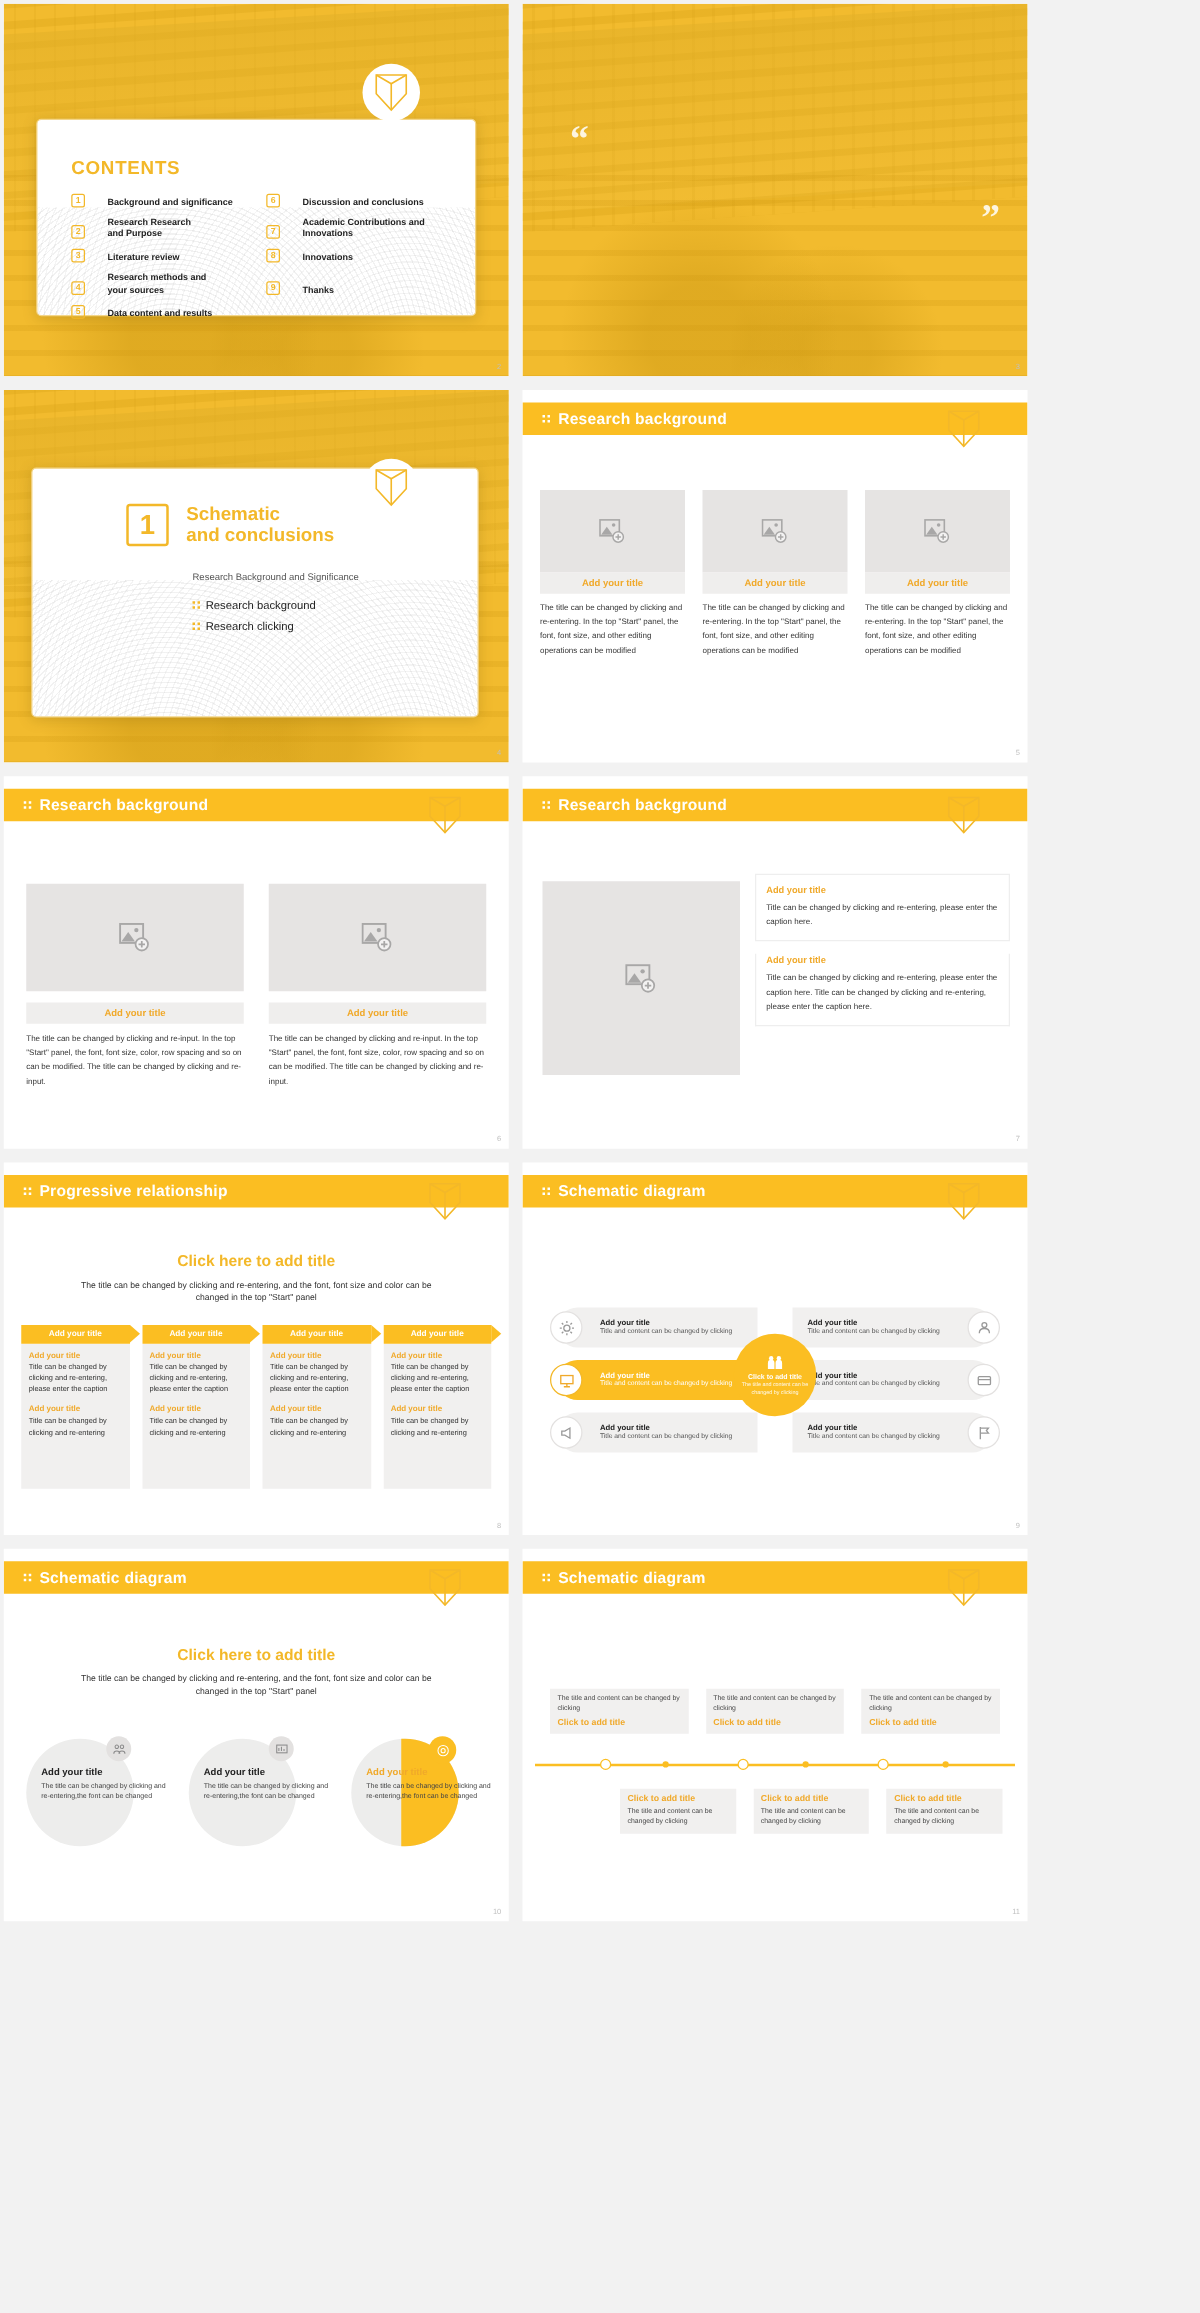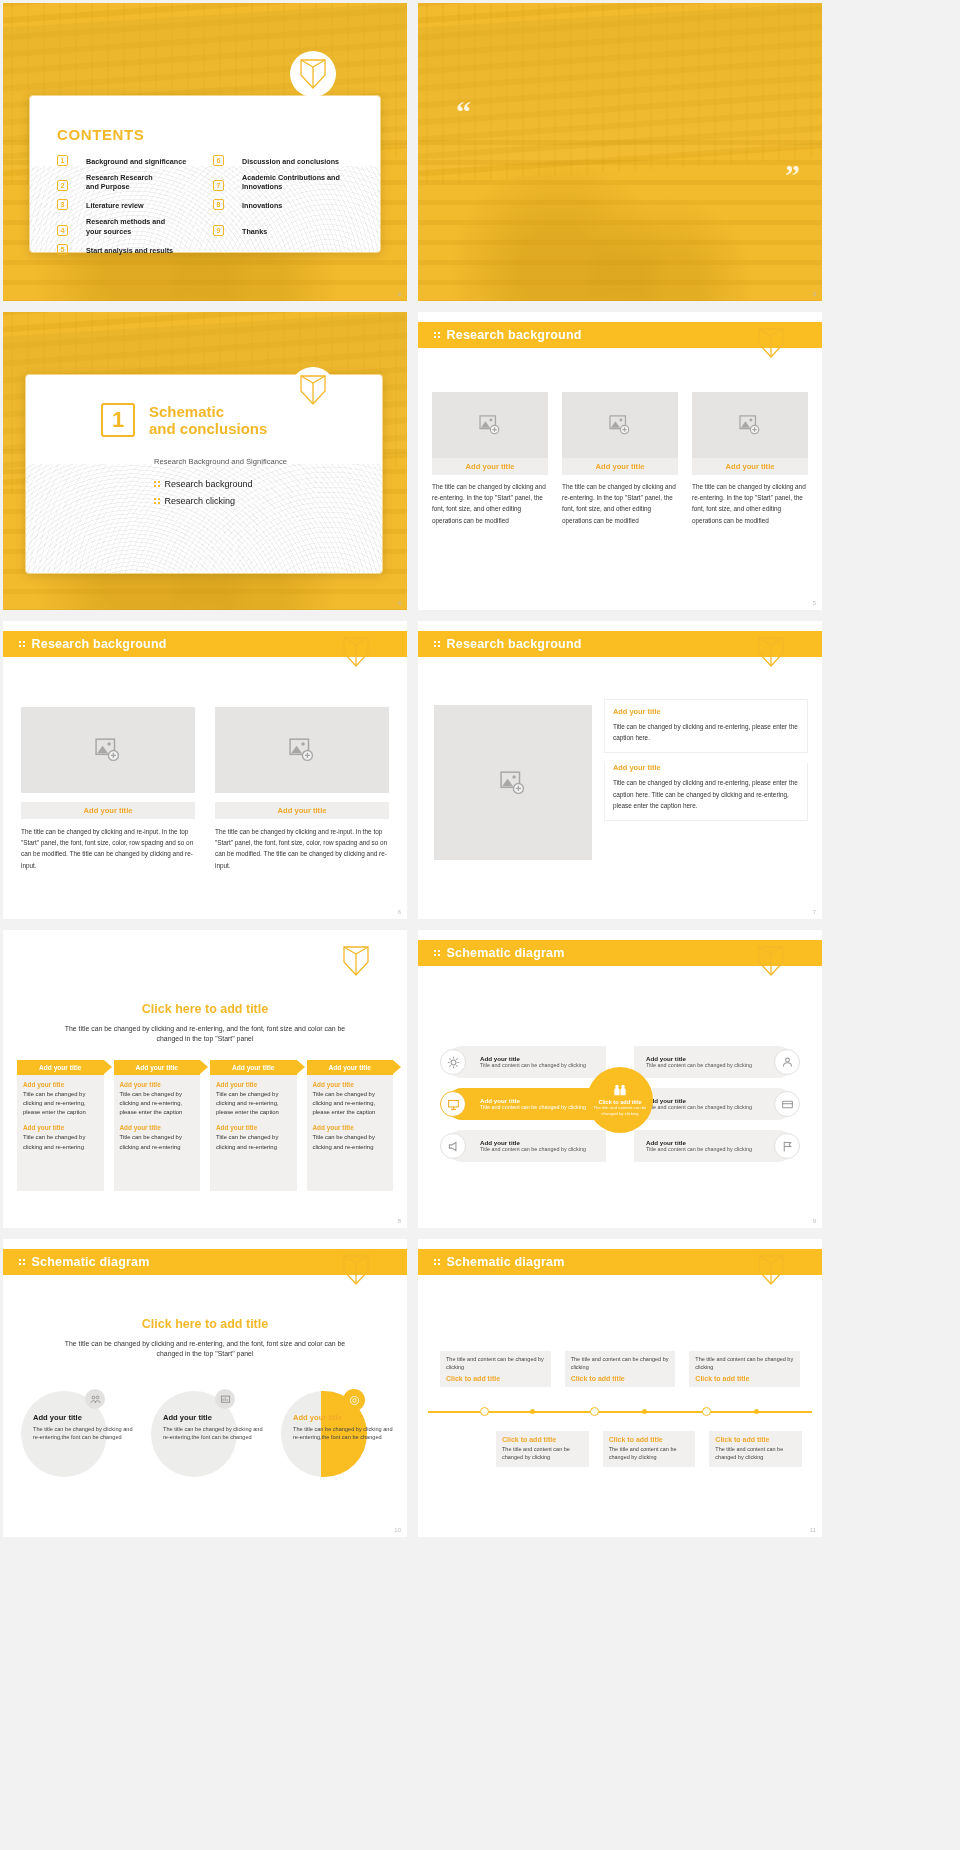--- a/index.html
+++ b/index.html
@@ -203,21 +203,21 @@
           <div class="toc-num">4</div>
           <div class="toc-lbl" style="white-space:pre-line">Research methods and
 your sources</div>
         </div>
         <div class="toc-item">
           <div class="toc-num">9</div>
           <div class="toc-lbl">Thanks</div>
         </div>
         <div class="toc-item">
           <div class="toc-num">5</div>
-          <div class="toc-lbl">Start analysis and results</div>
+          <div class="toc-lbl">Data content and results</div>
         </div>
       </div>
     </div>
     <div class="shield" style="left:287px;top:48px;">
       <div class="disc"></div>
       <svg width="28" height="32" viewBox="0 0 28 32">
         <path d="M2 2 H26 V17 L14 30 L2 17 Z" fill="none" stroke="#f3b829" stroke-width="1.3"></path>
         <path d="M14 9 L14 30" stroke="#f3b829" stroke-width="1.3" fill="none"></path>
         <path d="M2 2 L14 9 L26 2" stroke="#f3b829" stroke-width="1.3" fill="none"></path>
       </svg>
@@ -428,20 +428,29 @@
       </div>
       <div style="border:1px solid #eee;border-top:0;padding:0 8px 9px;">
         <div class="mini-t" style="font-size:7.4px;margin:10px 0 5px;">Add your title</div>
         <div class="body-t">Title can be changed by clicking and re-entering, please enter the caption here. Title can be changed by clicking and re-entering, please enter the caption here.</div>
       </div>
     </div>
     <div class="pgnum">7</div>
   </div>
 
   <div class="slide">
+    <div class="band">
+      <span class="dots">
+          <i></i>
+          <i></i>
+          <i></i>
+          <i></i>
+        </span>
+      <span class="band-t">Progressive relationship</span>
+    </div>
     <div class="band-shield-wrap">
       <div class="disc"></div>
       <svg width="28" height="32" viewBox="0 0 28 32" style="position:absolute;left:9px;top:7px;">
         <path d="M2 2 H26 V17 L14 30 L2 17 Z" fill="none" stroke="#f3b829" stroke-width="1.3"></path>
         <path d="M14 9 L14 30" stroke="#f3b829" stroke-width="1.3" fill="none"></path>
         <path d="M2 2 L14 9 L26 2" stroke="#f3b829" stroke-width="1.3" fill="none"></path>
       </svg>
     </div>
 
     <div class="cta" style="position:absolute;top:72px;left:0;right:0;">Click here to add title</div>

